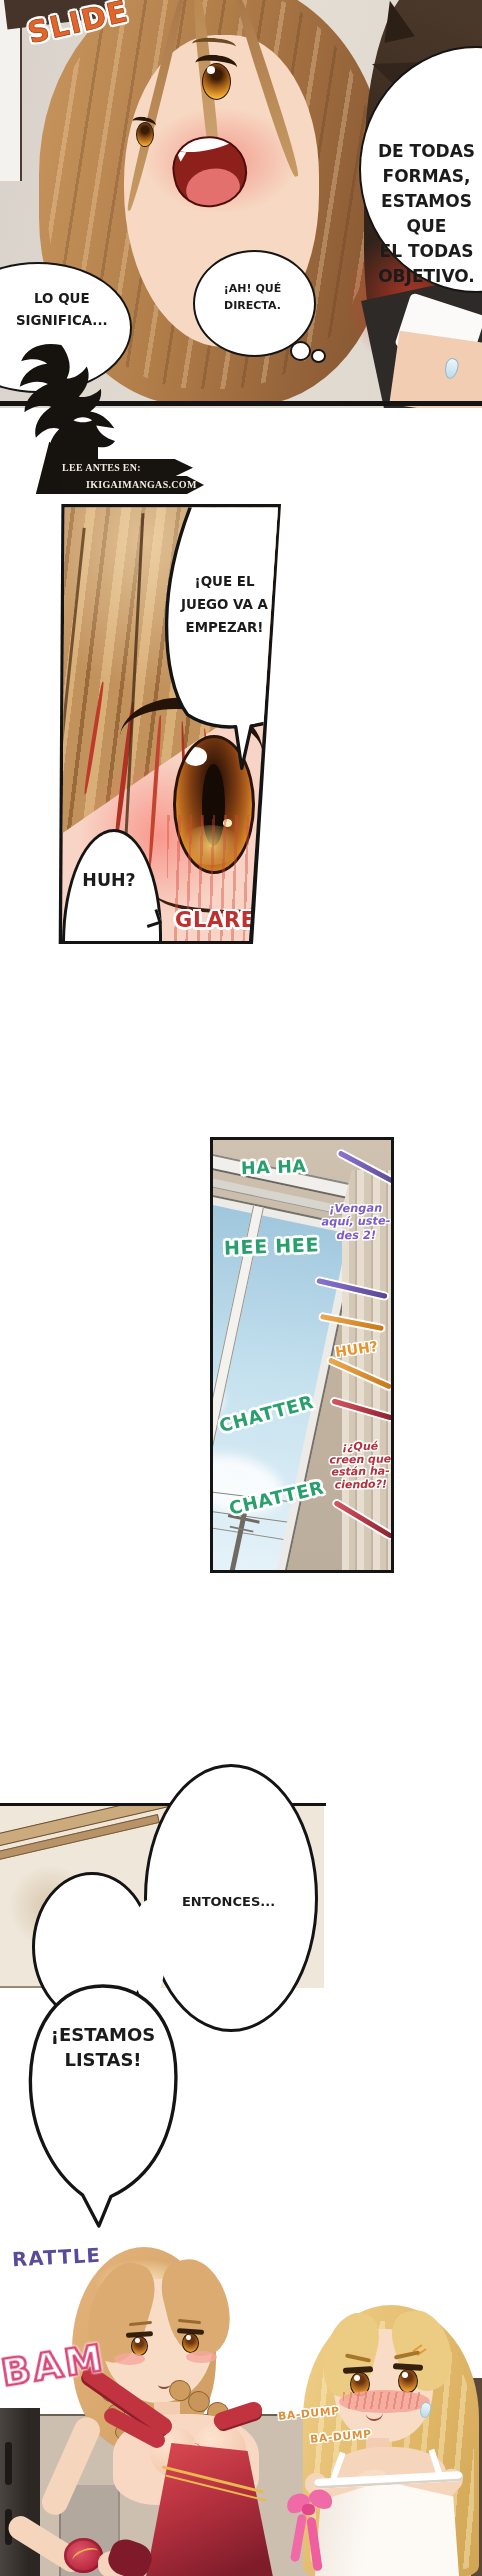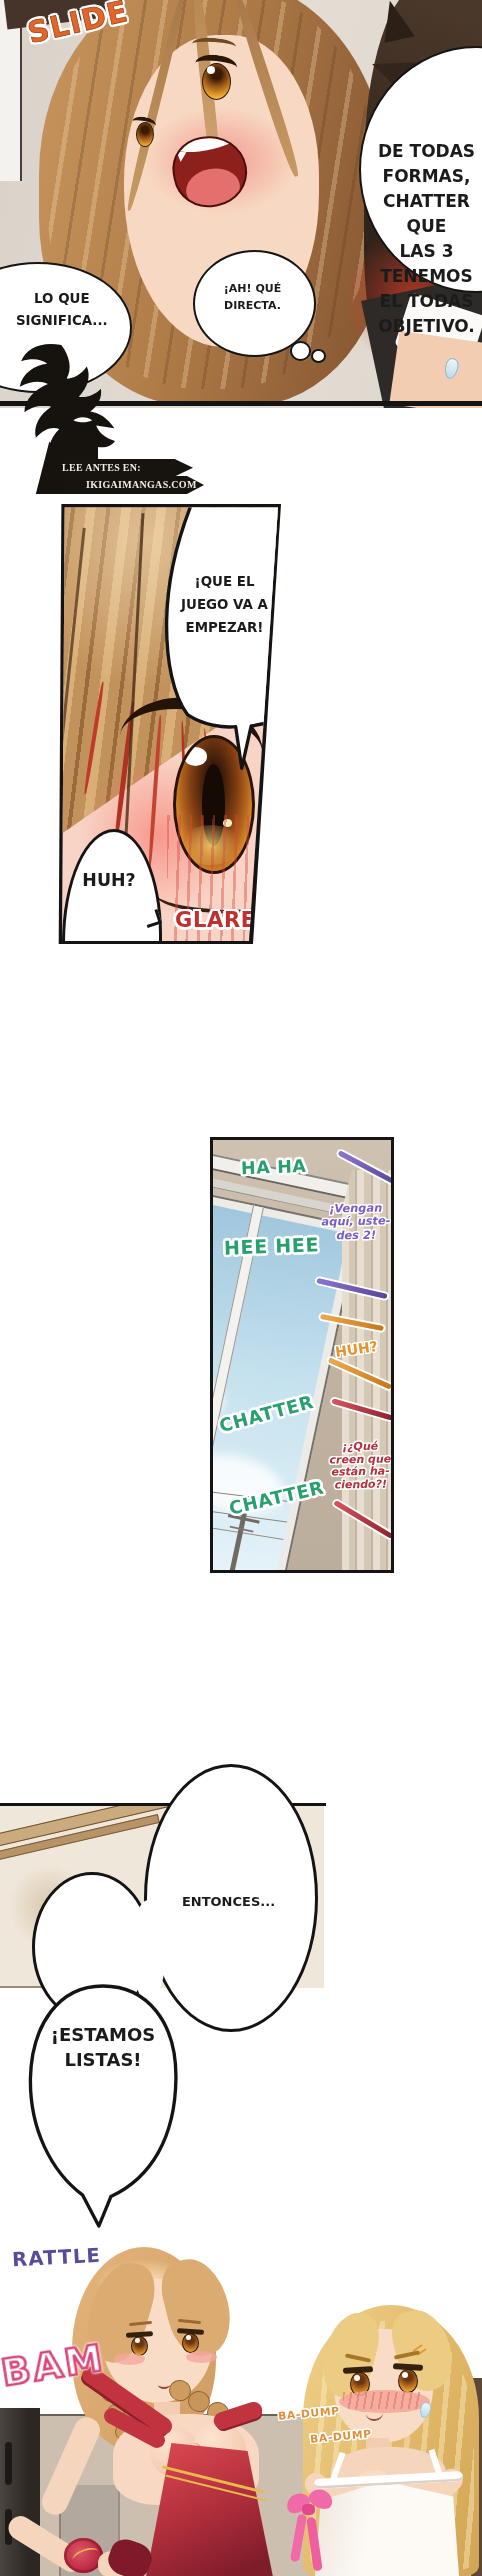--- a/index.html
+++ b/index.html
@@ -62,22 +62,21 @@
     <div class="abs" style="left:380px;top:0;width:0;height:0;border-left:14.8px solid transparent;border-right:17.4px solid transparent;border-bottom:40px solid #2b1f16;transform:rotate(-12deg);"></div>
     <div class="abs" style="left:373px;top:287px;width:121px;height:127px;background:#2d2a27;transform:rotate(-12deg);"></div>
     <div class="abs" style="left:401px;top:303px;width:78px;height:56px;background:#fbfaf8;transform:rotate(18deg);border-radius:5.4px;"></div>
     <div class="abs" style="left:394px;top:337px;width:94px;height:74px;background:#f2cdb2;transform:rotate(8deg);"></div>
     <div class="abs" style="left:445px;top:358px;width:11.4px;height:19px;background:linear-gradient(#eef6fa,#bcdcea);border:1.3px solid #8fb9cf;border-radius:50% 50% 50% 50%/38% 38% 62% 62%;transform:rotate(12deg);"></div>
 
     <div class="abs ellipse" style="left:359px;top:46px;width:231px;height:243px;background:#fff;border:2.7px solid #151515;"></div>
     <div class="abs" style="left:373px;top:106px;width:107px;font-size:17px;line-height:25px;margin-top:33px;">
       <div class="bubbletext">DE TODAS</div>
       <div class="bubbletext">FORMAS,</div>
-      <div class="bubbletext">CHATTER QUE</div>
-      <div class="bubbletext">LAS 3 TENEMOS</div>
+      <div class="bubbletext">ESTAMOS QUE</div>
       <div class="bubbletext">EL TODAS</div>
       <div class="bubbletext">OBJETIVO.</div>
     </div>
 
     <div class="abs ellipse" style="left:-56px;top:262px;width:184px;height:127px;background:#fff;border:2.7px solid #151515;"></div>
     <div class="abs" style="left:1.3px;top:288px;width:121px;font-size:13.4px;line-height:21.5px;">
       <div class="bubbletext">LO QUE</div>
       <div class="bubbletext">SIGNIFICA...</div>
     </div>
 

